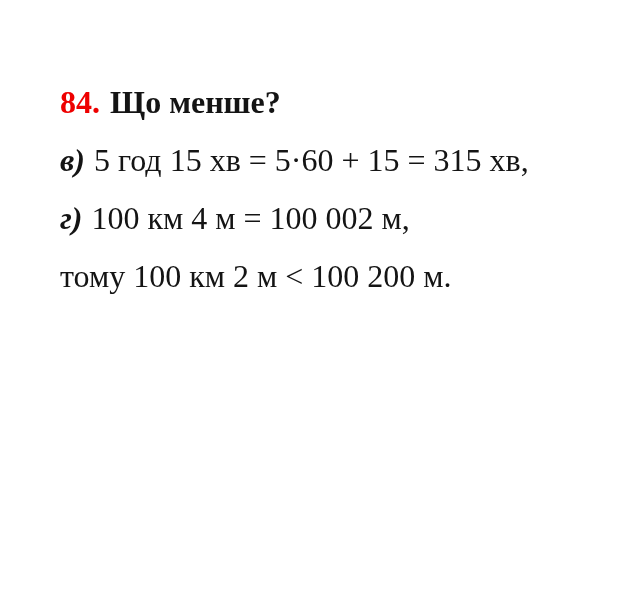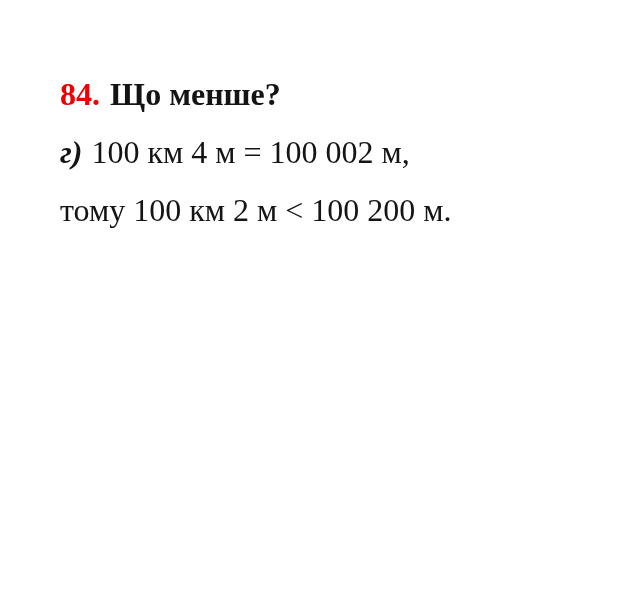--- a/index.html
+++ b/index.html
@@ -4,21 +4,21 @@
 <style>
   html, body {
     margin: 0;
     padding: 0;
     background: #ffffff;
   }
   .doc {
     width: 620px;
     height: 426px;
     box-sizing: border-box;
-    padding: 7px 10px 0 28px;
+    padding: 15px 10px 0 28px;
     background: #ffffff;
     font-family: "Liberation Serif", "DejaVu Serif", serif;
     font-size: 32px;
     color: #141414;
     overflow: hidden;
   }
   .line {
     height: 58px;
     line-height: 58px;
     white-space: pre;
@@ -47,20 +47,23 @@
 
   <div class="line">
     <span class="num">84.</span><span class="title">Що менше?</span>
   </div>
 
 
 
 
 
 
+  <div class="line">
+    <span class="marker">в)</span><span class="text">5 год 15 хв = 5·60 + 15 = 315 хв,</span>
+  </div>
 
 
   <div class="line">
     <span class="marker">г)</span><span class="text">100 км 4 м = 100 002 м,</span>
   </div>
 
   <div class="line">
     <span class="text">тому 100 км 2 м &lt; 100 200 м.</span>
   </div>
 

